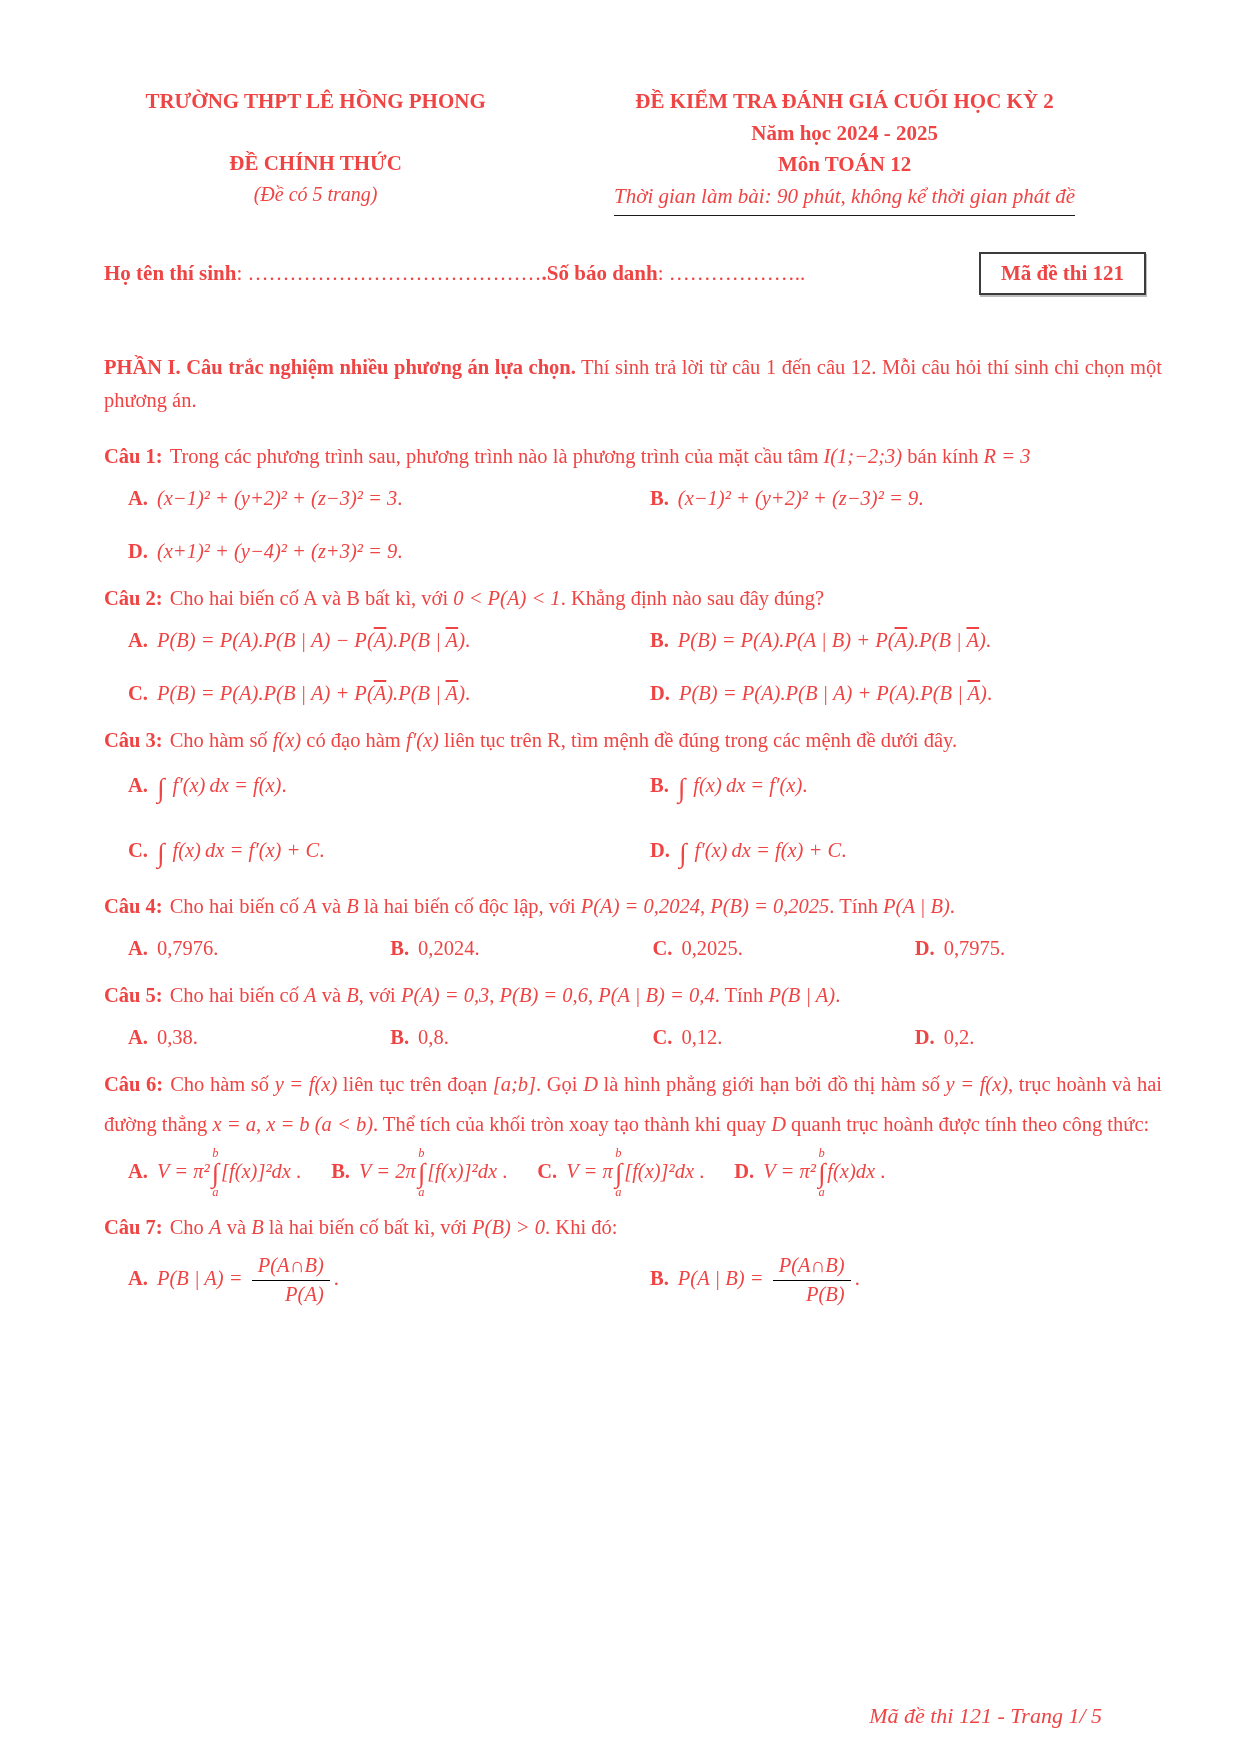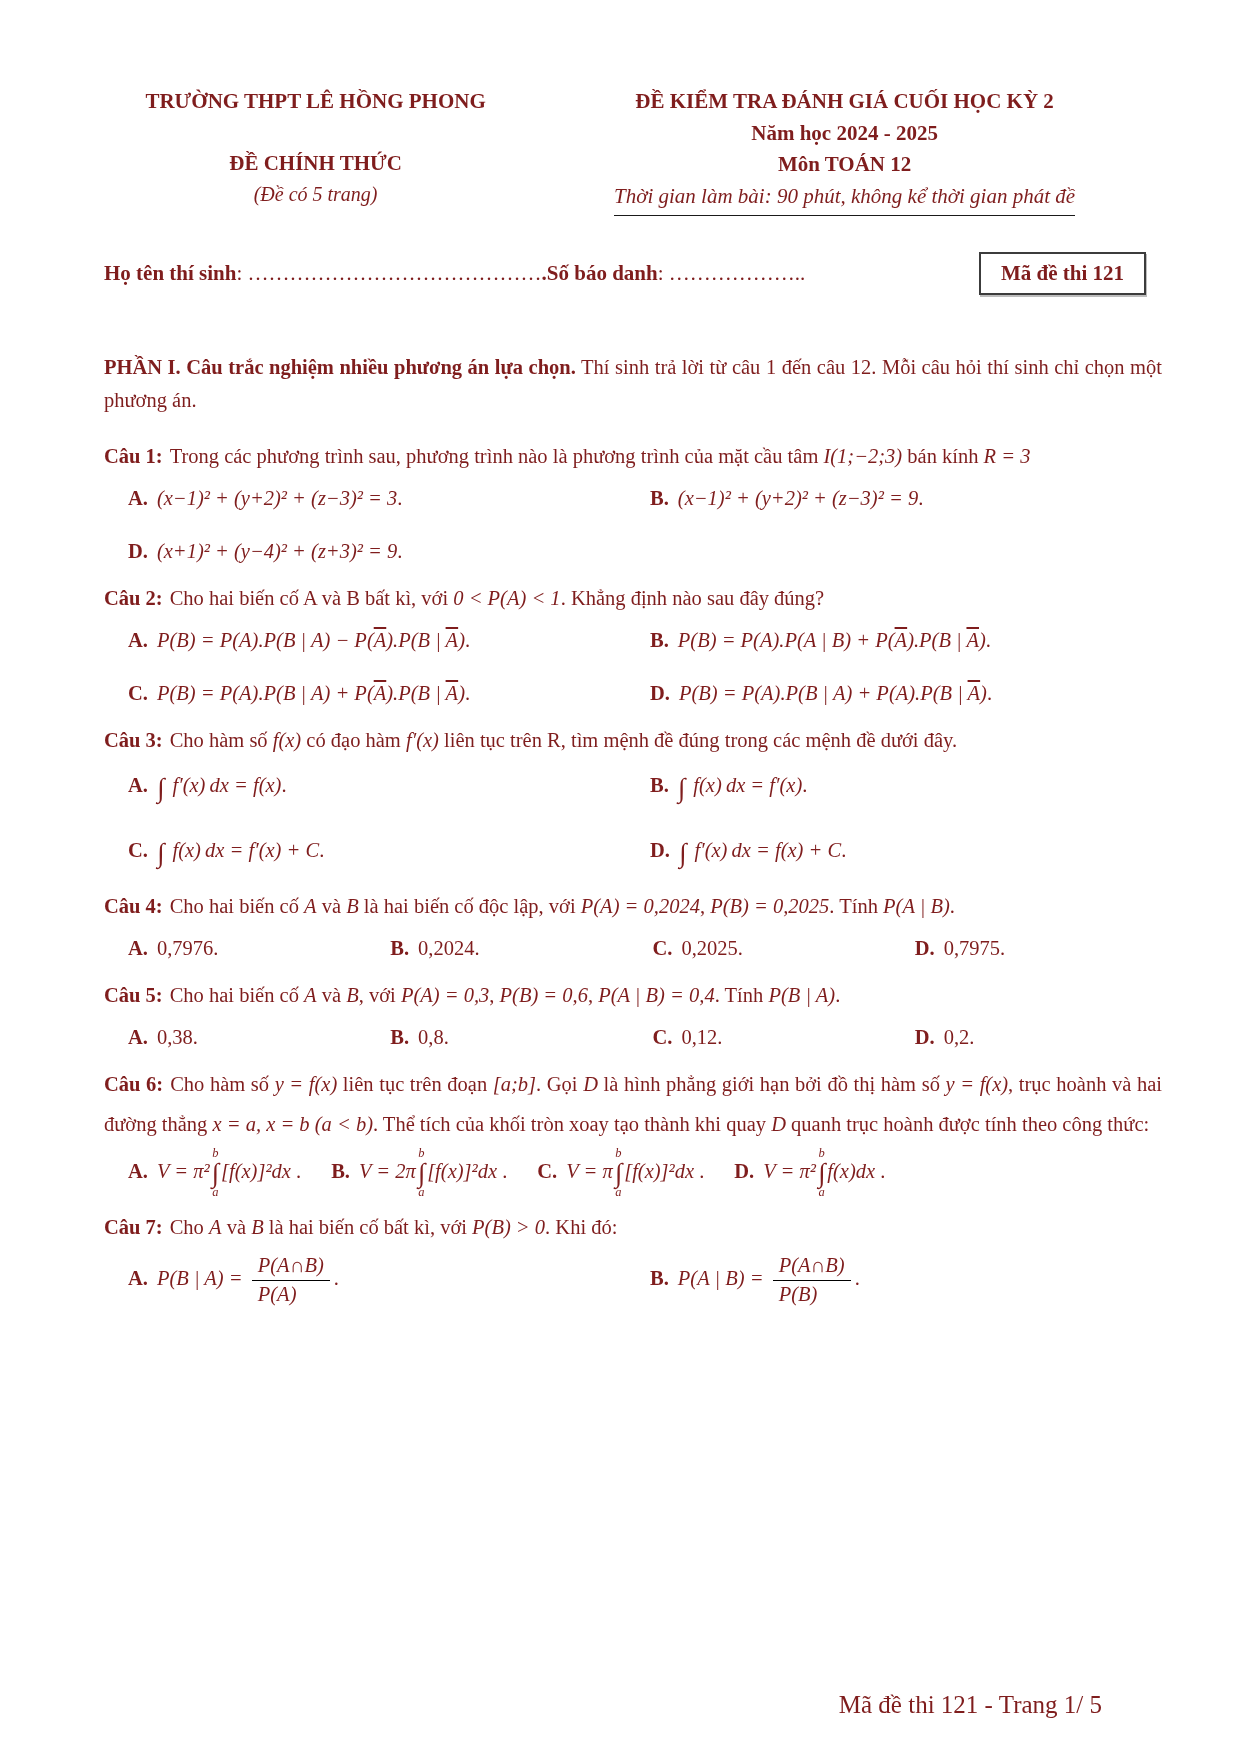--- a/index.html
+++ b/index.html
@@ -3,21 +3,21 @@
 <meta charset="utf-8">
 <style>
   html, body { margin: 0; padding: 0; background: #ffffff; }
   .page {
     position: relative;
     width: 1206px;
     height: 1755px;
     box-sizing: border-box;
     padding: 86px 44px 0 104px;
     background: #ffffff;
-    color: #7f1d1d;
+    color: #ef4444;
     font-family: "Liberation Serif", "DejaVu Serif", serif;
     overflow: hidden;
   }
   
   .header { display: flex; }
   .header-left { width: 40%; text-align: center; font-size: 21px; line-height: 1.5; }
   .header-right { width: 60%; text-align: center; font-size: 21px; line-height: 1.5; }
   .school-name, .dept-line, .official, .exam-title, .school-year, .subject-name { font-weight: bold; }
   .dept-underline { display: inline-block; border-bottom: 2px solid #1a1a1a; padding: 0 16px 5px 16px; }
   .official { margin-top: 30px; }
@@ -45,33 +45,33 @@
   .stem { margin: 0; line-height: 1.95; text-align: justify; }
   .qnum { font-weight: bold; margin-right: 7px; }
   .options { padding-left: 24px; margin: 2px 0 8px 0; }
   .options.cols-2 { display: grid; grid-template-columns: 1fr 1fr; row-gap: 14px; column-gap: 10px; }
   .options.cols-4 { display: grid; grid-template-columns: repeat(4, 1fr); column-gap: 8px; gap: 15px; }
   .options.row-flow { display: flex; gap: 30px; align-items: center; }
   .option { line-height: 1.9; }
   .opt-label { font-weight: bold; margin-right: 9px; }
   .math { font-style: italic; }
   
-  .frac { display: inline-block; text-align: left; vertical-align: middle; margin: 2px 4px; line-height: 1.35; }
+  .frac { display: inline-block; text-align: right; vertical-align: middle; margin: 2px 4px; line-height: 1.35; }
   .frac .fnum { display: block; padding: 0 6px; }
   .frac .fden { display: block; border-top: 1.6px solid #000; padding: 0 6px; }
   
   .dint { display: inline-flex; flex-direction: column; align-items: center; vertical-align: middle; line-height: 1; margin: 0 2px; }
   .dint .lim { font-size: 12.5px; line-height: 1.1; font-style: italic; }
   .dint .isign { font-size: 27px; line-height: 0.95; }
   
   .bint { font-size: 27px; vertical-align: -5px; margin-right: 3px; }
   
   .obar { text-decoration: overline; }
   
-  .footer { position: absolute; right: 104px; bottom: 36px; font-size: 25px; }
+  .footer { position: absolute; right: 104px; bottom: 26px; font-size: 22px; font-style: italic; }
 </style>
 </head>
 <body>
 
 <div class="page">
 
   <div class="header">
     <div class="header-left">
       <div class="school-name">TRƯỜNG THPT LÊ HỒNG PHONG</div>
       <div class="official">ĐỀ CHÍNH THỨC</div>

